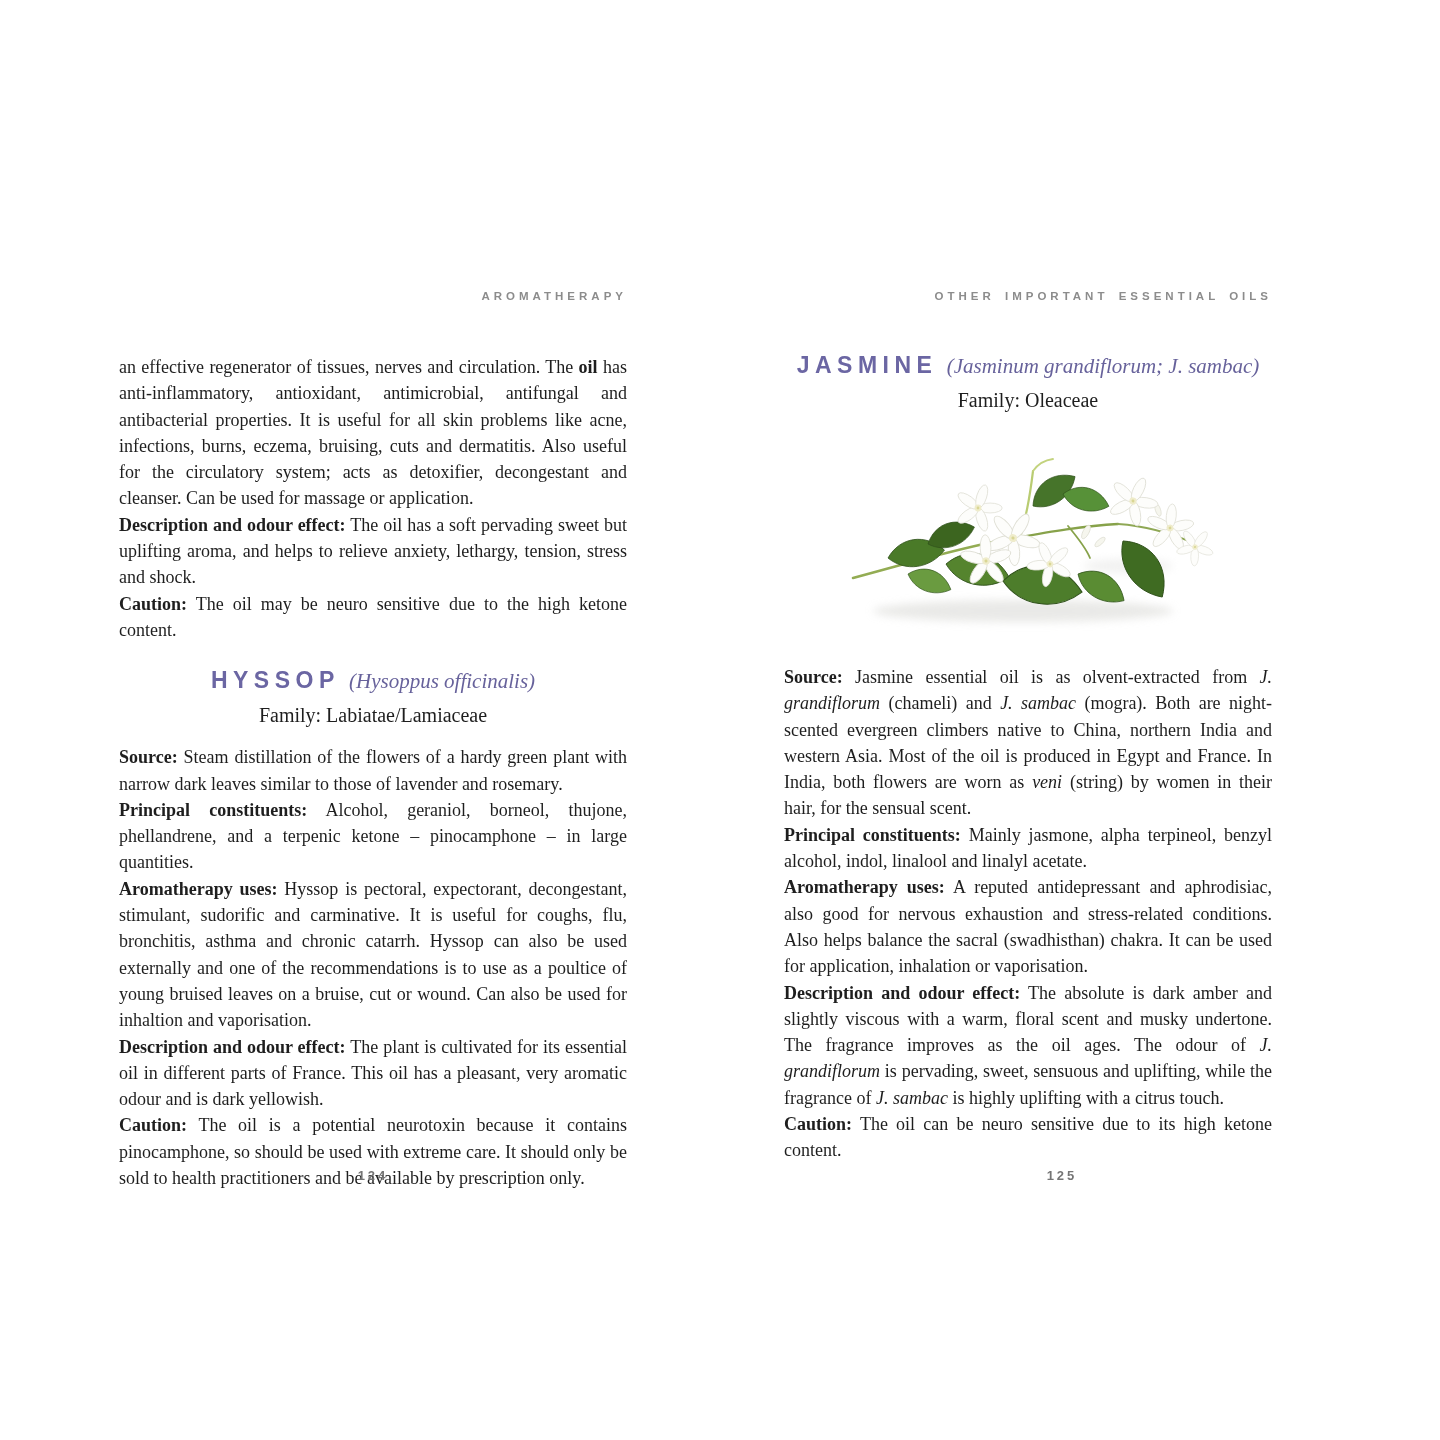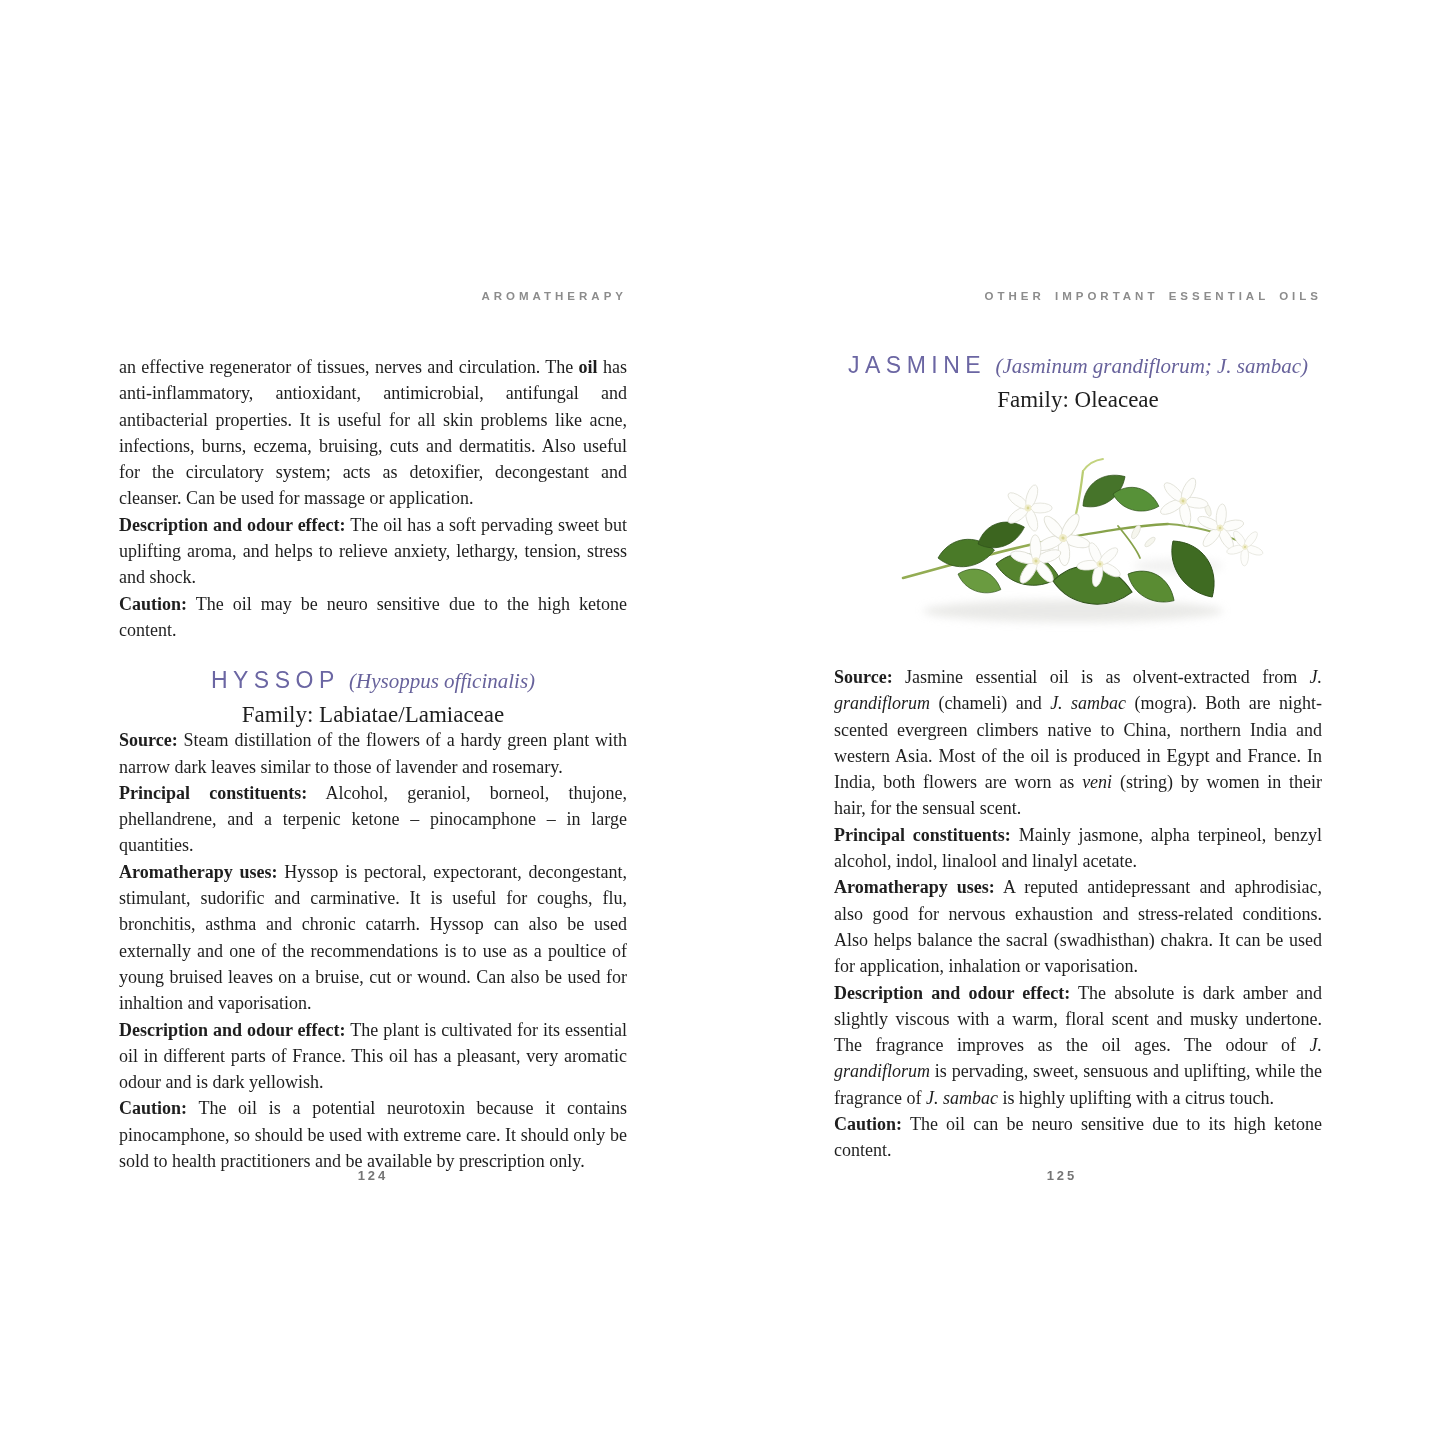--- a/index.html
+++ b/index.html
@@ -11,44 +11,44 @@
   }
   *{box-sizing:border-box;}
   html,body{margin:0;padding:0;}
   body{
     width:1440px;height:1440px;overflow:hidden;background:#ffffff;
     font-family:"Liberation Serif", serif;color:var(--body-text);
     position:relative;
   }
   .column{position:absolute;top:290px;}
   .col-left{left:119px;width:508px;}
-  .col-right{left:834px;width:488px;}
+  .col-right{left:784px;width:488px;}
   .running-head{
     text-align:right;
     font-family:"Liberation Sans", sans-serif;
     font-size:11.5px;letter-spacing:4px;word-spacing:3px;
     color:var(--head-gray);font-weight:600;
   }
   .intro-block{margin-top:52px;}
   .para{margin:0;text-align:justify;font-size:18px;line-height:26.3px;}
   .seg-b{font-weight:bold;}
   .seg-i{font-style:italic;}
   .entry-heading{text-align:center;line-height:30px;}
   .col-left .entry-heading{margin-top:22px;}
   .col-right .entry-heading{margin-top:48px;}
   .entry-name{
     font-family:"Liberation Sans", sans-serif;
-    color:var(--accent);font-size:23px;letter-spacing:5.5px;font-weight:400;
+    color:var(--accent);font-size:23px;letter-spacing:5.5px;font-weight:700;
   }
   .entry-latin{
     font-style:italic;color:var(--latin);font-size:21px;
     font-family:"Liberation Serif", serif;
   }
-  .entry-family{text-align:center;font-size:23px;margin-top:5px;line-height:24px;}
-  .entry-body{}
+  .entry-family{text-align:center;font-size:20px;margin-top:5px;line-height:24px;}
+  .entry-body{margin-top:17px;}
   .col-right .entry-body{margin-top:22px;}
   .jasmine-figure{
     width:400px;height:196px;margin:34px auto 0 auto;
   }
   .page-number{
     position:absolute;top:1120px;
     font-family:"Liberation Sans", sans-serif;
     font-size:13px;letter-spacing:3px;color:var(--pagenum-gray);
     text-align:center;font-weight:600;margin-top:48px;
   }

